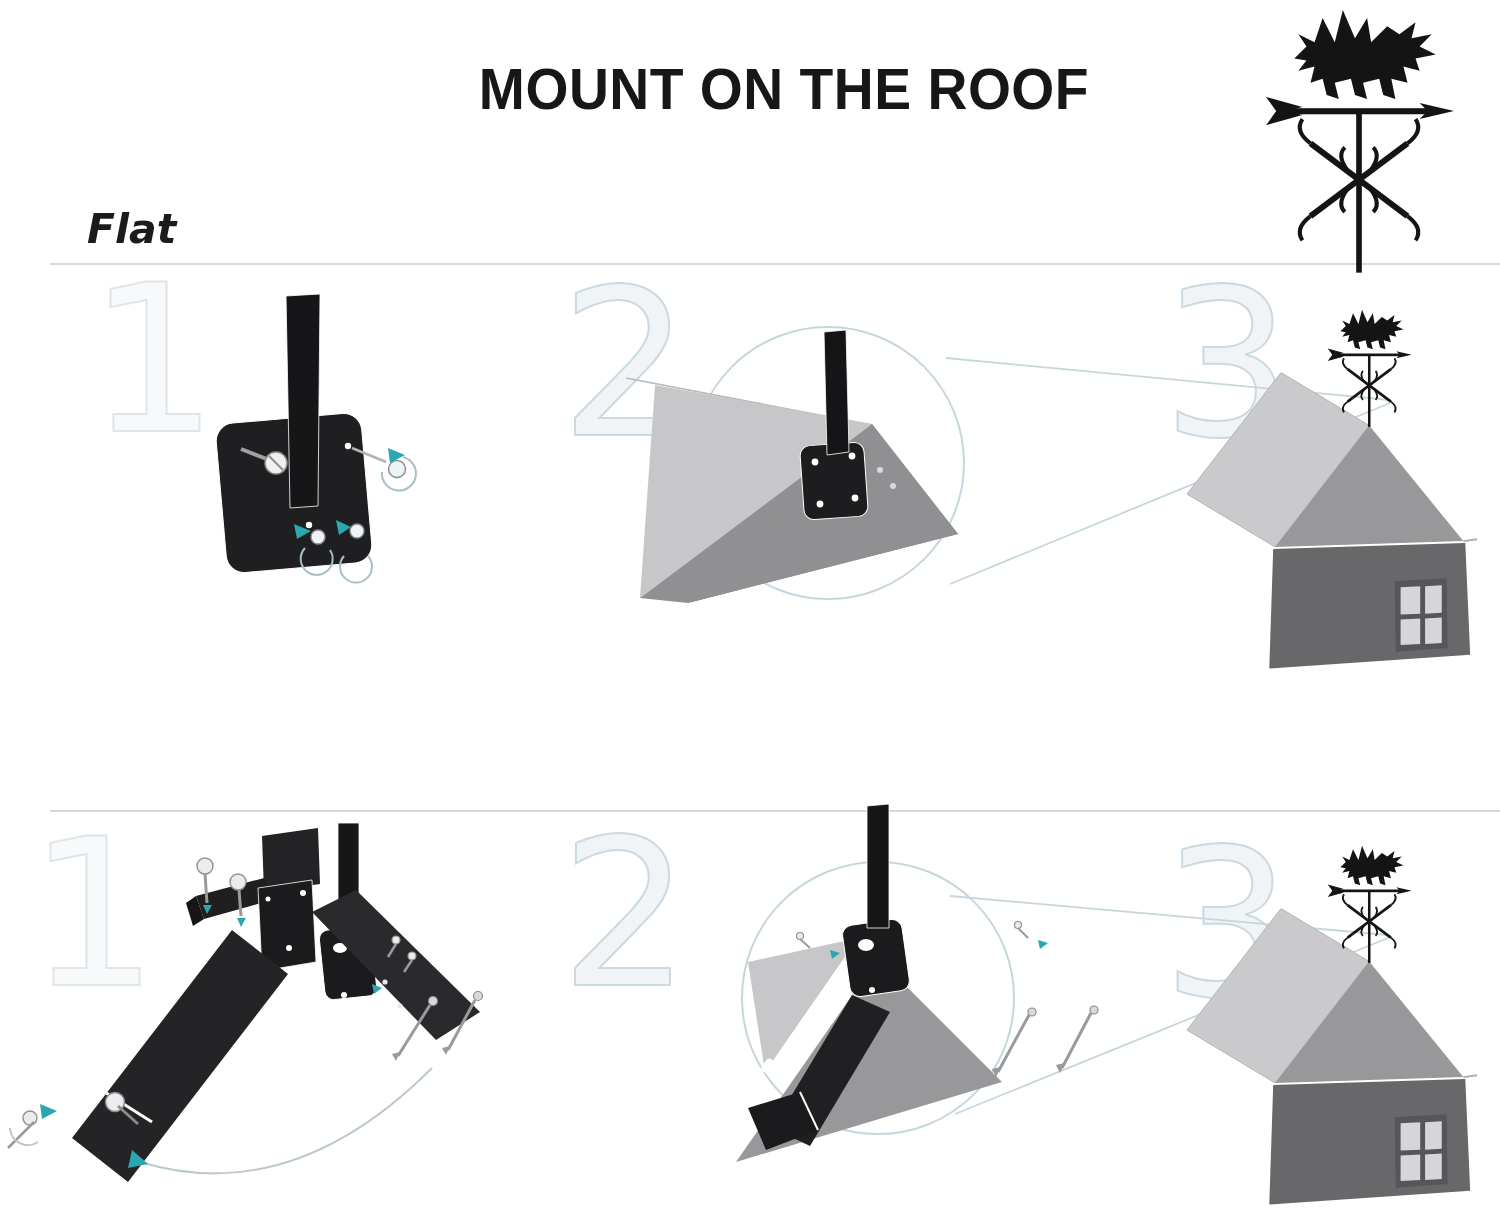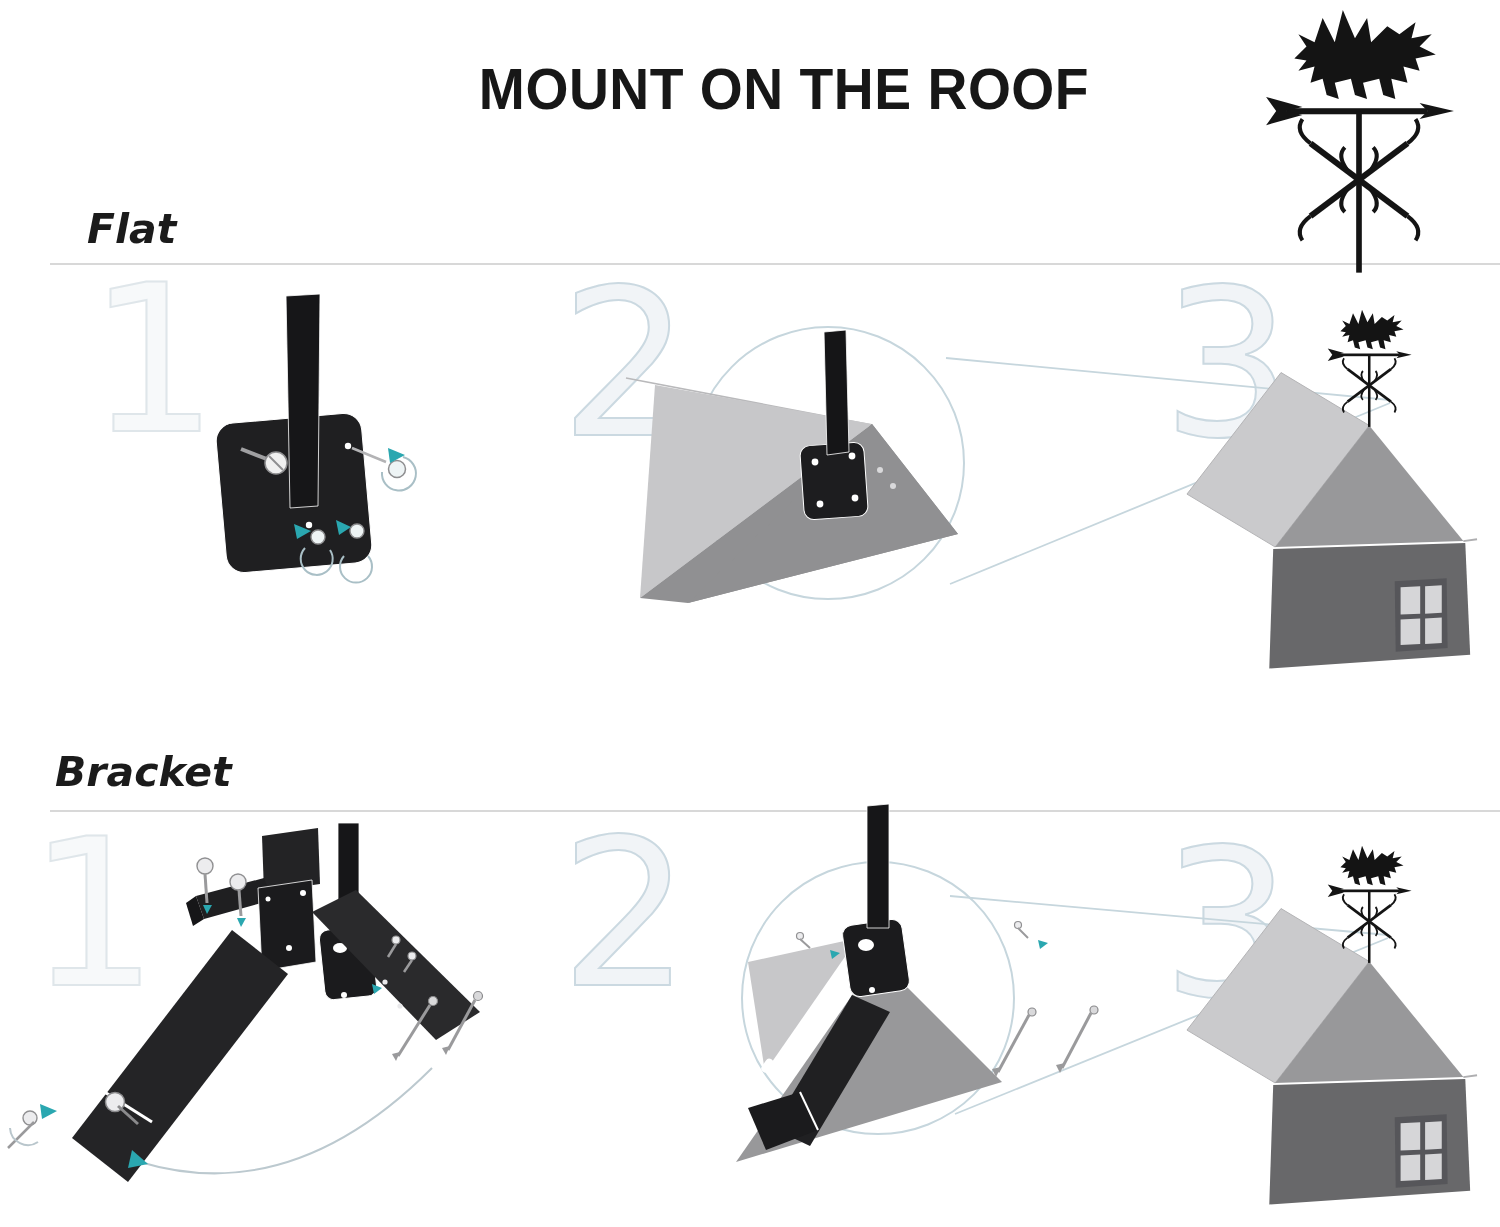--- a/index.html
+++ b/index.html
@@ -245,15 +245,14 @@
     </g>
 
     <g transform="translate(1185,838) scale(0.98)">
       <use href="#house"></use>
     </g>
   </svg>
 
   <div class="title overlay-text">MOUNT ON THE ROOF</div>
   <div class="section-label label-flat overlay-text">Flat</div>
   <div class="divider divider-flat"></div>
-  <div class="section-label label-bracket overlay-text">Bracket</div>
   <div class="divider divider-bracket"></div>
 </div>
 
 </body></html>

